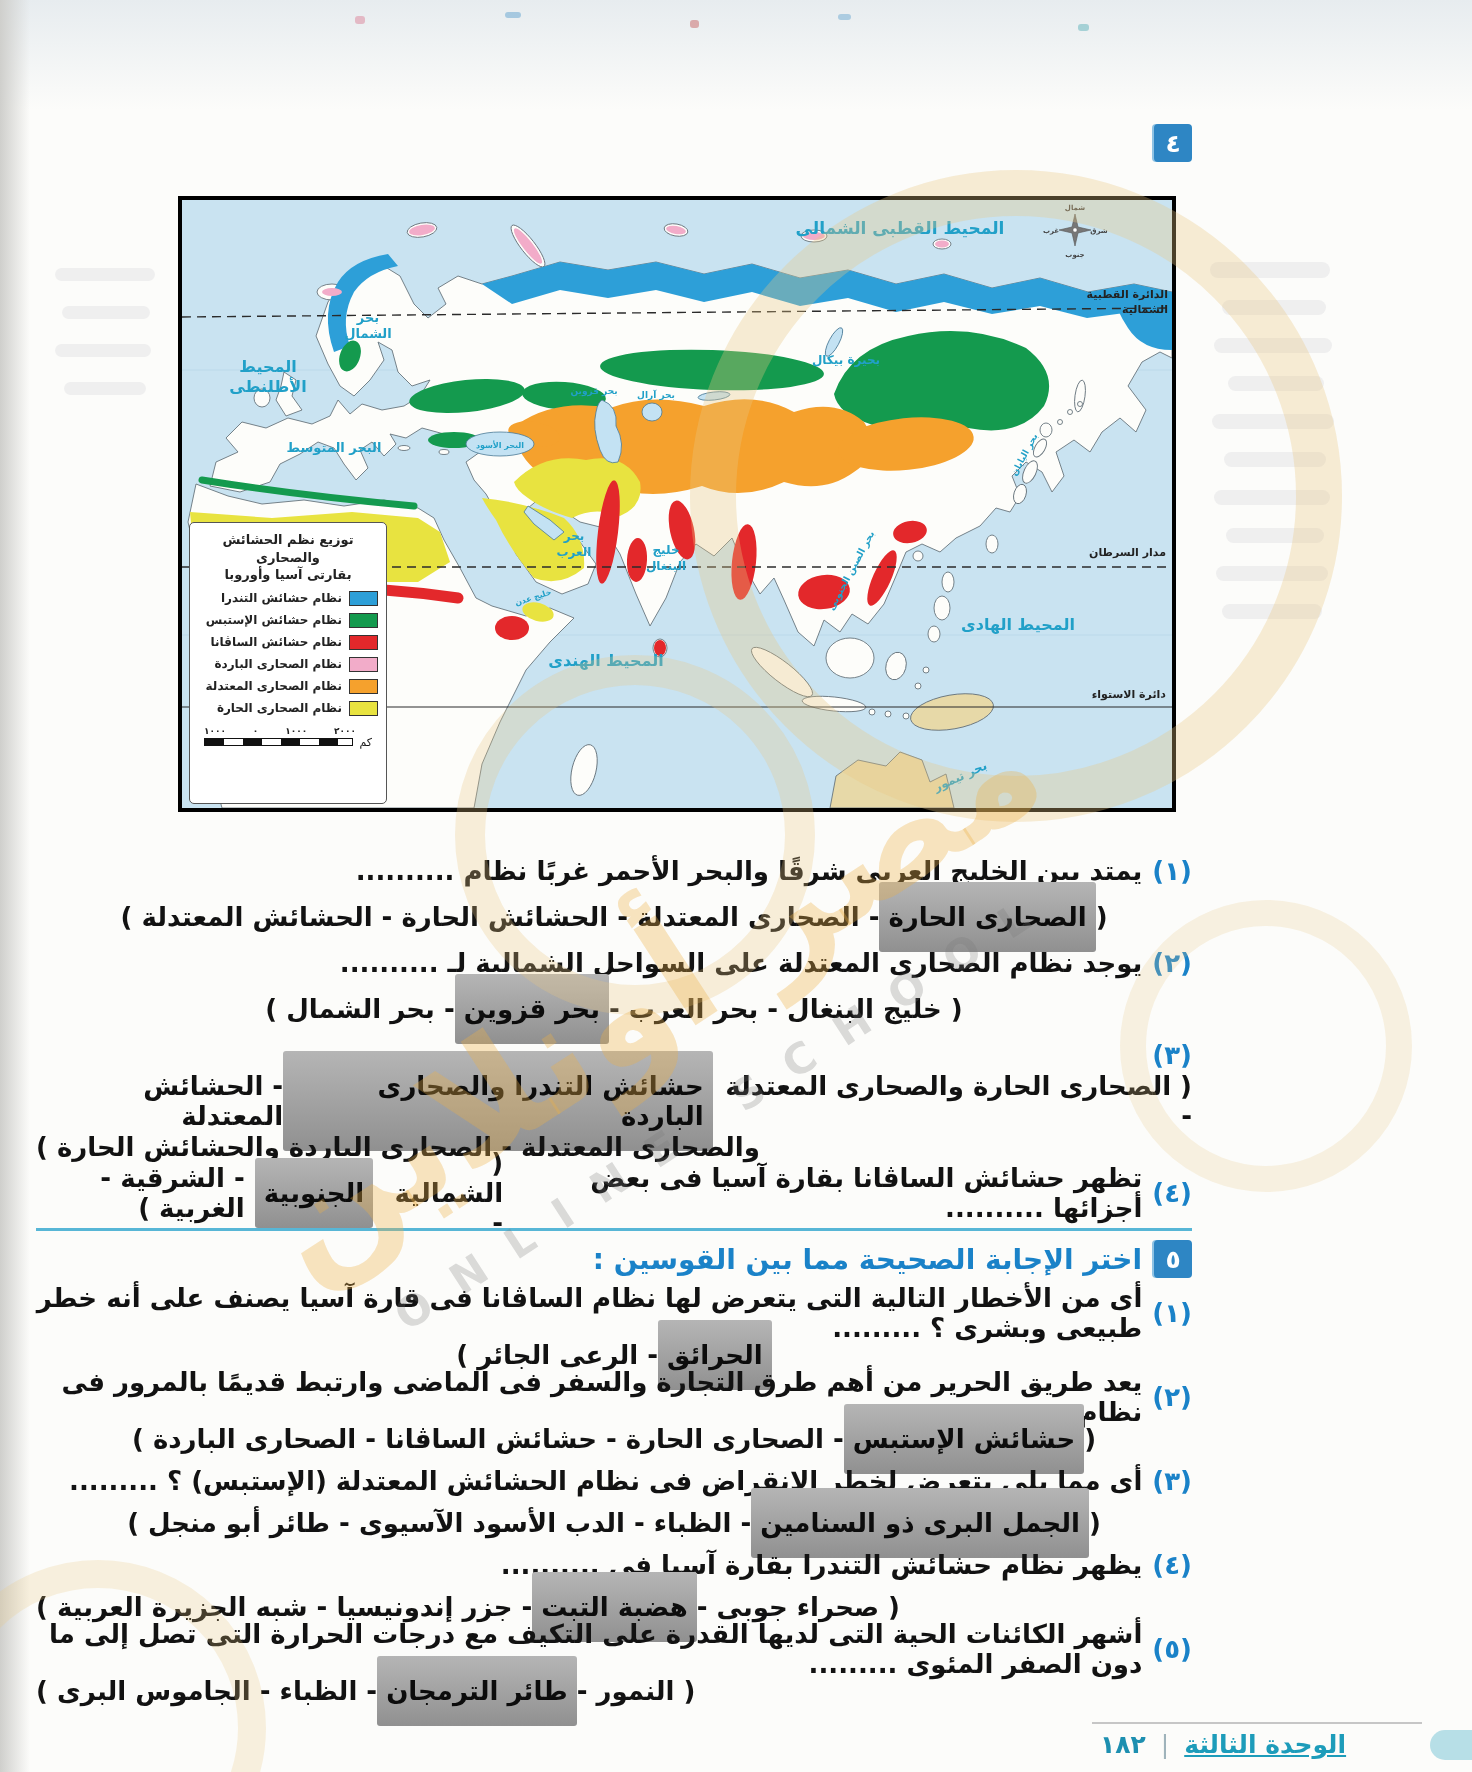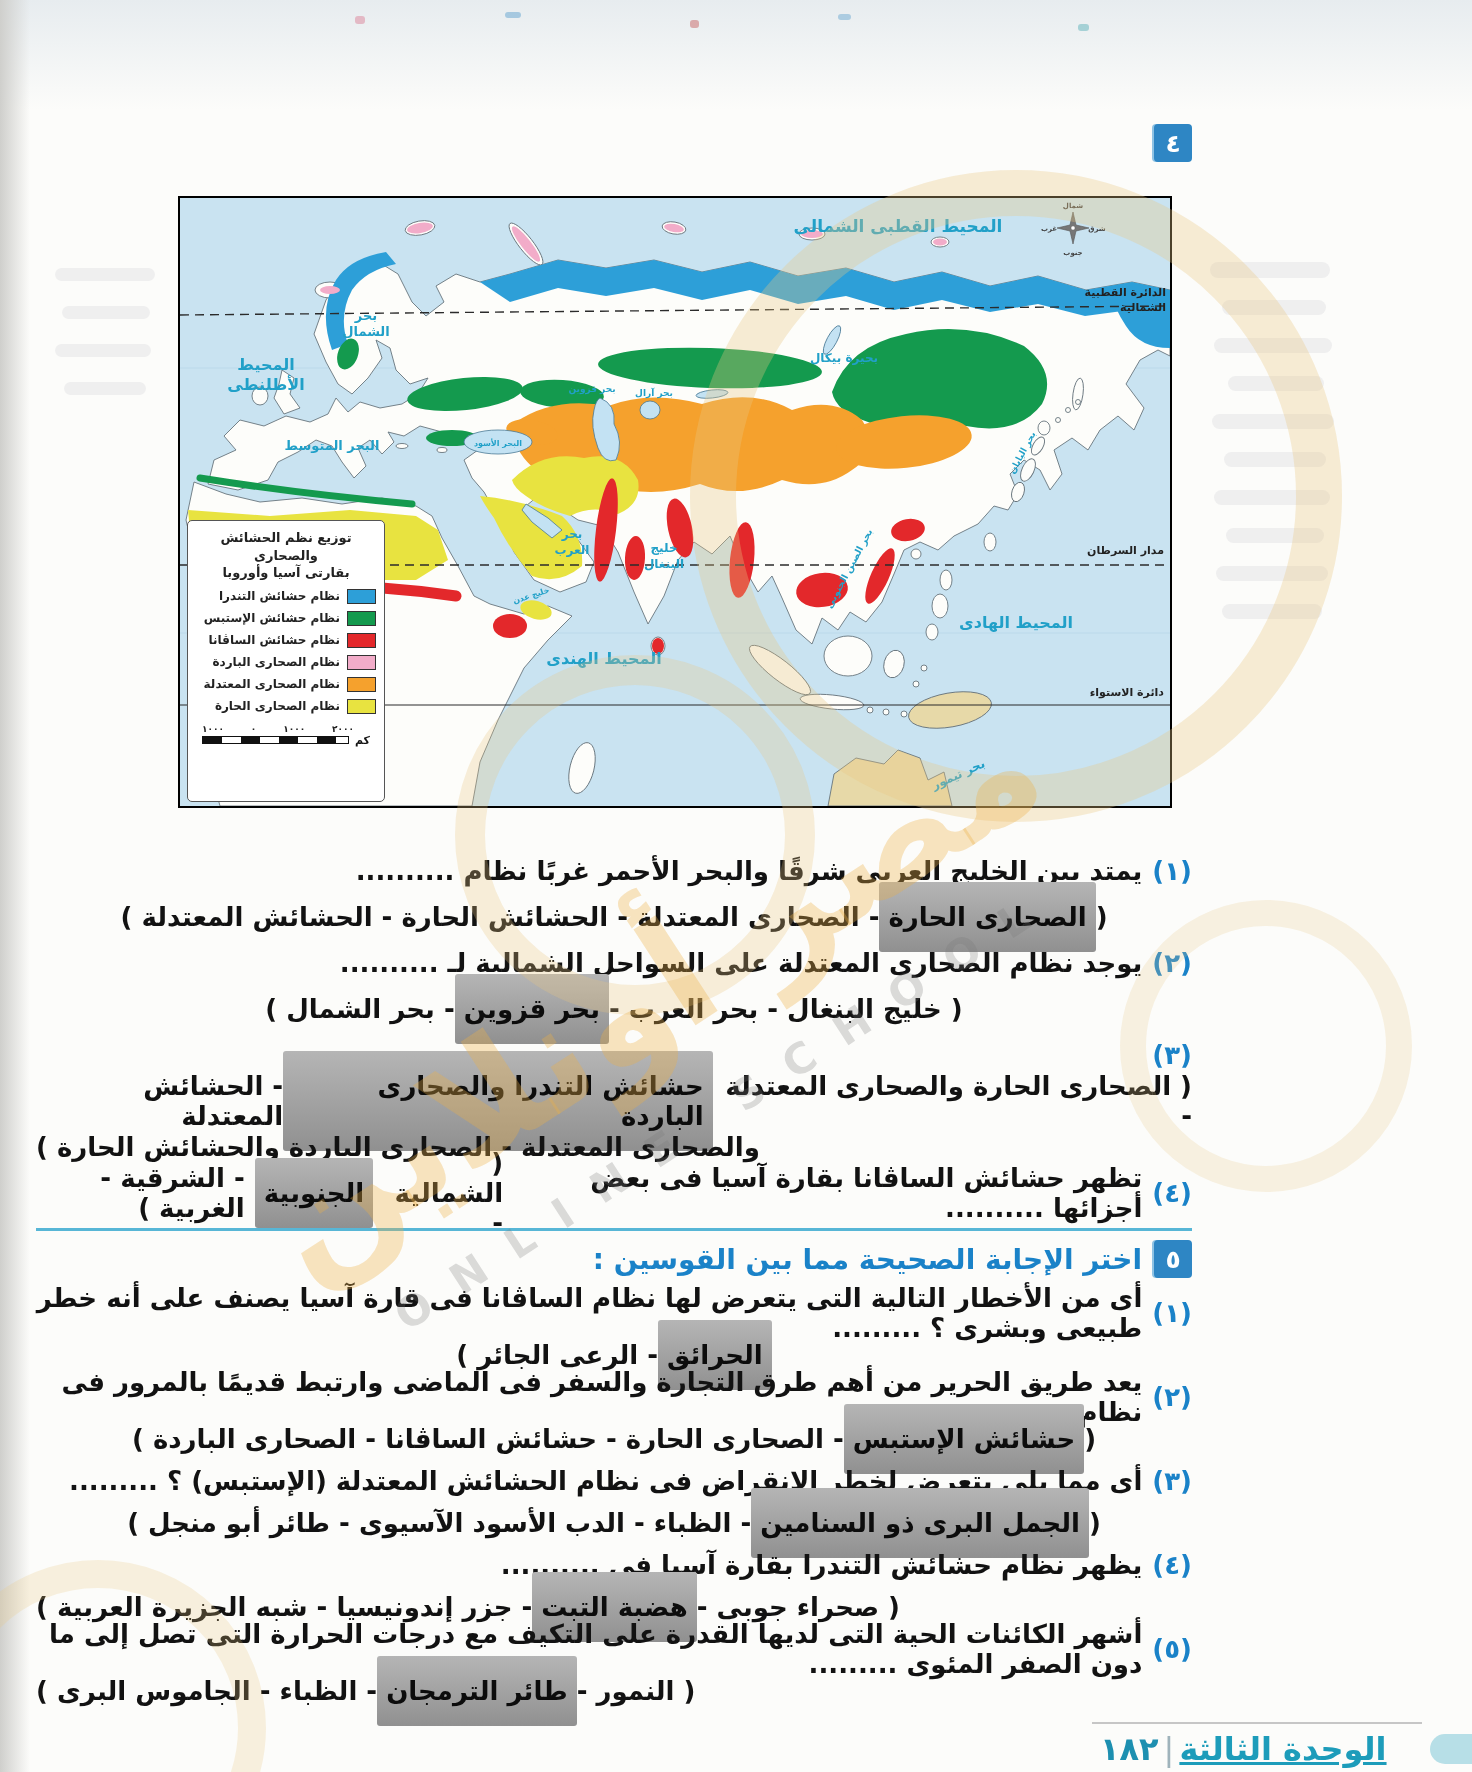--- a/index.html
+++ b/index.html
@@ -9,51 +9,51 @@
   .edge-top{position:absolute;left:0;top:0;width:100%;height:110px;background:linear-gradient(180deg,#e7ecef,rgba(255,255,255,0));z-index:1;}
   .speck{position:absolute;border-radius:3px;z-index:2;}
   .ghost{position:absolute;background:rgba(40,40,60,0.06);border-radius:9px;z-index:1;}
 
   
   .sec-header{position:absolute;display:flex;direction:rtl;align-items:center;gap:12px;z-index:10;}
   .numbox{width:38px;height:38px;background:#2e86c4;border-radius:4px;color:#fff;font-size:25px;font-weight:bold;display:flex;align-items:center;justify-content:center;box-shadow:-2px 0 0 #8fc3e4;}
   .sec-title{color:#1a82c8;font-size:28px;font-weight:bold;white-space:nowrap;}
 
   
-  .map-wrap{position:absolute;left:178px;top:196px;width:990px;height:608px;border:2px solid #000000;background:#c9e3f1;z-index:10;}
+  .map-wrap{position:absolute;left:178px;top:196px;width:990px;height:608px;border:4px solid #000000;background:#c9e3f1;z-index:10;}
   .legend{position:absolute;left:7px;top:322px;width:198px;height:282px;background:#fff;border:1.5px solid #555;border-radius:5px;direction:rtl;padding:8px 8px 6px 8px;box-sizing:border-box;z-index:5;}
   .legend-title{font-size:13px;font-weight:bold;color:#222;text-align:center;line-height:1.35;}
   .legend-items{margin-top:6px;}
   .legend-row{display:flex;align-items:center;gap:7px;margin:7px 0;}
   .swatch{width:27px;height:13px;border:1px solid #333;flex:0 0 auto;}
   .legend-label{font-size:12px;font-weight:bold;color:#222;white-space:nowrap;}
   .scale{direction:ltr;margin-top:10px;padding:0 6px;}
   .scale-ticks{display:flex;justify-content:space-between;width:152px;font-size:9px;color:#222;font-weight:bold;}
   .scale-row{display:flex;align-items:center;gap:6px;}
   .scale-bar{width:152px;height:6px;border:1px solid #111;background:repeating-linear-gradient(90deg,#111 0 19px,#fff 19px 38px);}
-  .scale-unit{font-size:11px;font-weight:bold;color:#111;}
+  .scale-unit{font-size:11px;font-weight:normal;color:#111;}
 
   
   .qblock{position:absolute;direction:rtl;z-index:10;color:#121212;}
   .row{display:flex;align-items:center;font-size:26px;font-weight:bold;}
   .q4 .row{height:46px;}
   .q5 .row{height:42px;}
   .row.txt{justify-content:flex-start;gap:10px;}
   .row.copts{justify-content:center;}
   .row.lopts{justify-content:flex-end;}
   .row.split{justify-content:space-between;}
   .qnum{color:#1a82c8;}
   .hl{background:linear-gradient(180deg,#b5b5b5,#909090);padding:20px 9px;border-radius:3px;color:#0c0c0c;}
   .qsub{display:flex;align-items:center;gap:10px;}
 
   .divider{position:absolute;left:36px;top:1228px;width:1156px;height:3px;background:#3aa9cf;opacity:.85;z-index:10;}
 
   
   .footer-line{position:absolute;left:1092px;top:1722px;width:330px;height:2px;background:#c6c6c6;z-index:10;}
-  .footer{position:absolute;left:1100px;top:1730px;width:372px;display:flex;direction:ltr;align-items:center;gap:5px;font-size:32px;font-weight:bold;z-index:10;}
+  .footer{position:absolute;left:1100px;top:1730px;width:372px;display:flex;direction:ltr;align-items:flex-start;gap:15px;font-size:25px;font-weight:bold;z-index:10;}
   .footer .pagenum{color:#1d8fb0;}
   .footer .sep{color:#9fb3bb;font-weight:normal;}
   .footer .unit{color:#1d9cba;text-decoration:underline;}
   .footer .tab{margin-left:auto;width:42px;height:30px;border-radius:15px 0 0 15px;background:rgba(70,176,200,.38);}
 
   
   .wm{position:absolute;inset:0;pointer-events:none;z-index:40;}
   .ring{position:absolute;border-radius:50%;}
   .wm-text{position:absolute;left:120px;top:900px;width:1100px;text-align:center;transform:rotate(-33deg);}
   .wm-ar{font-size:150px;font-weight:bold;color:rgba(236,176,70,.33);white-space:nowrap;}

